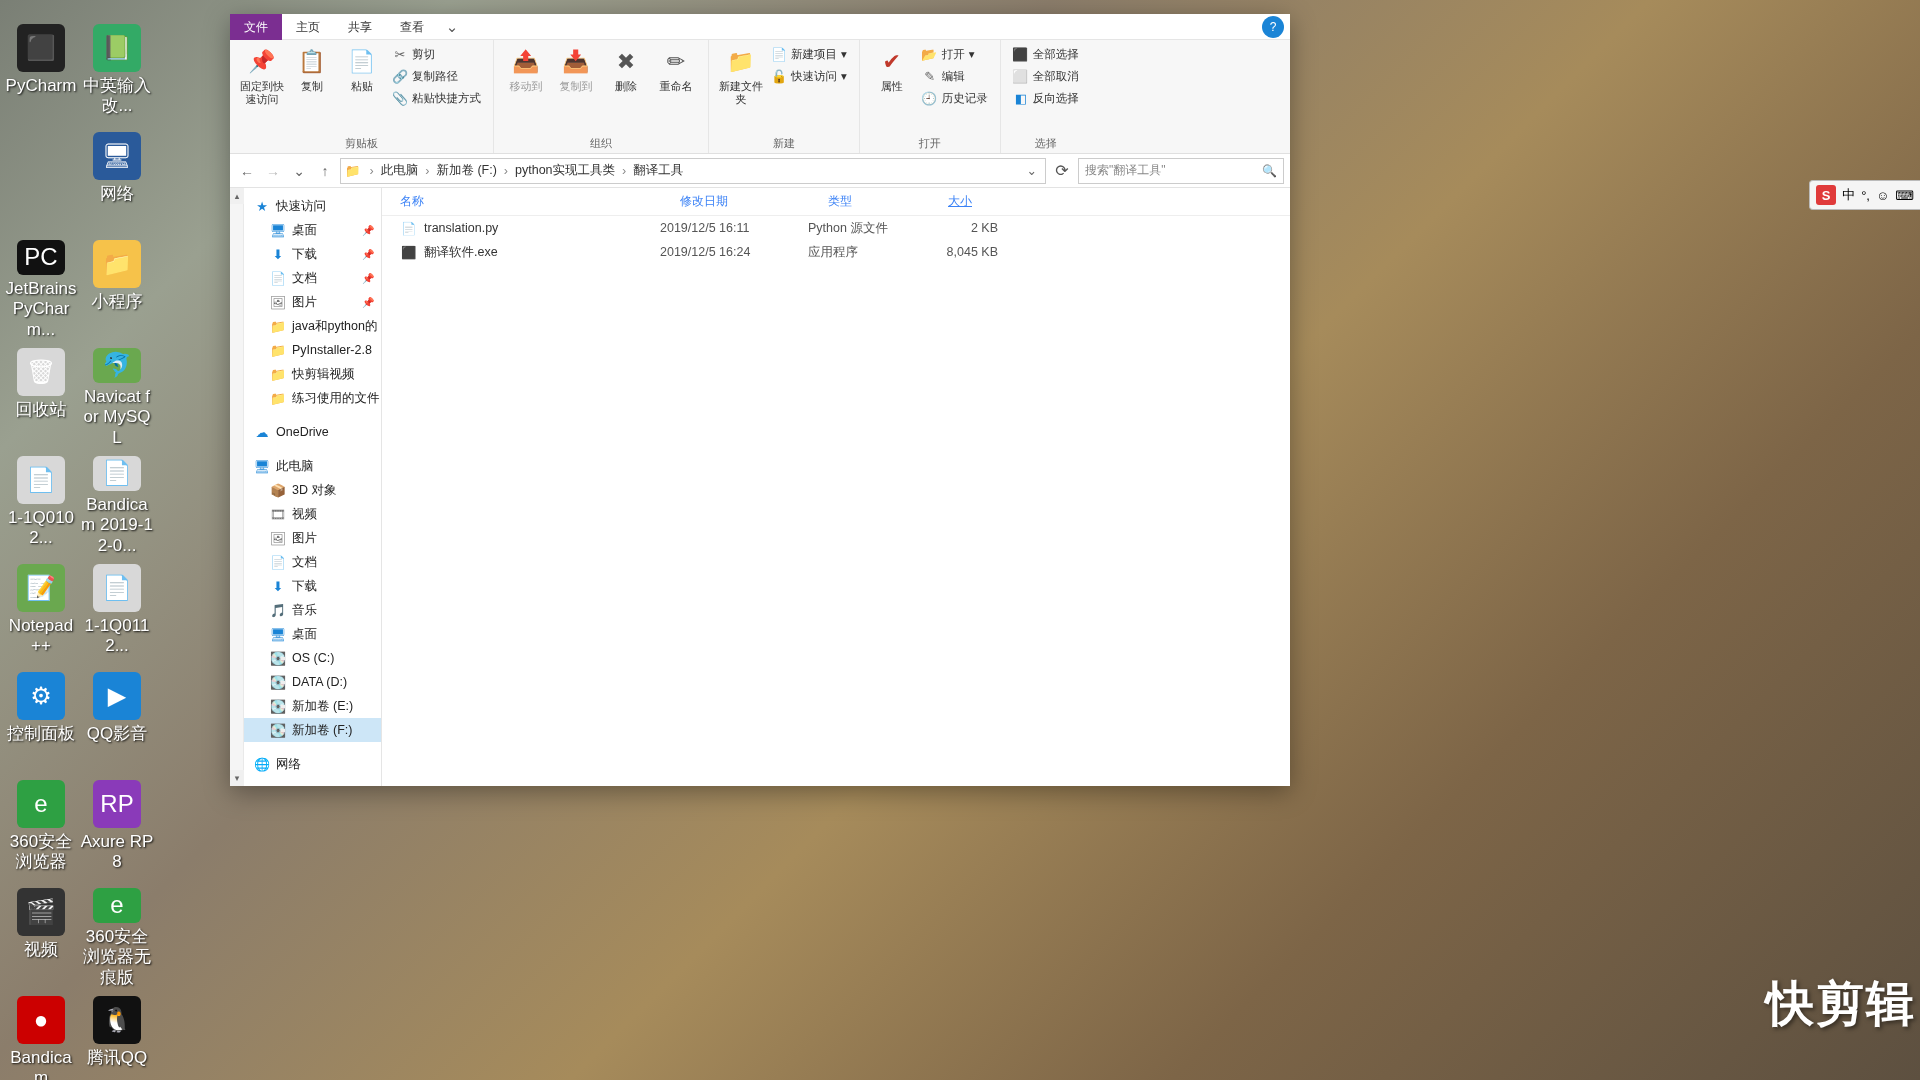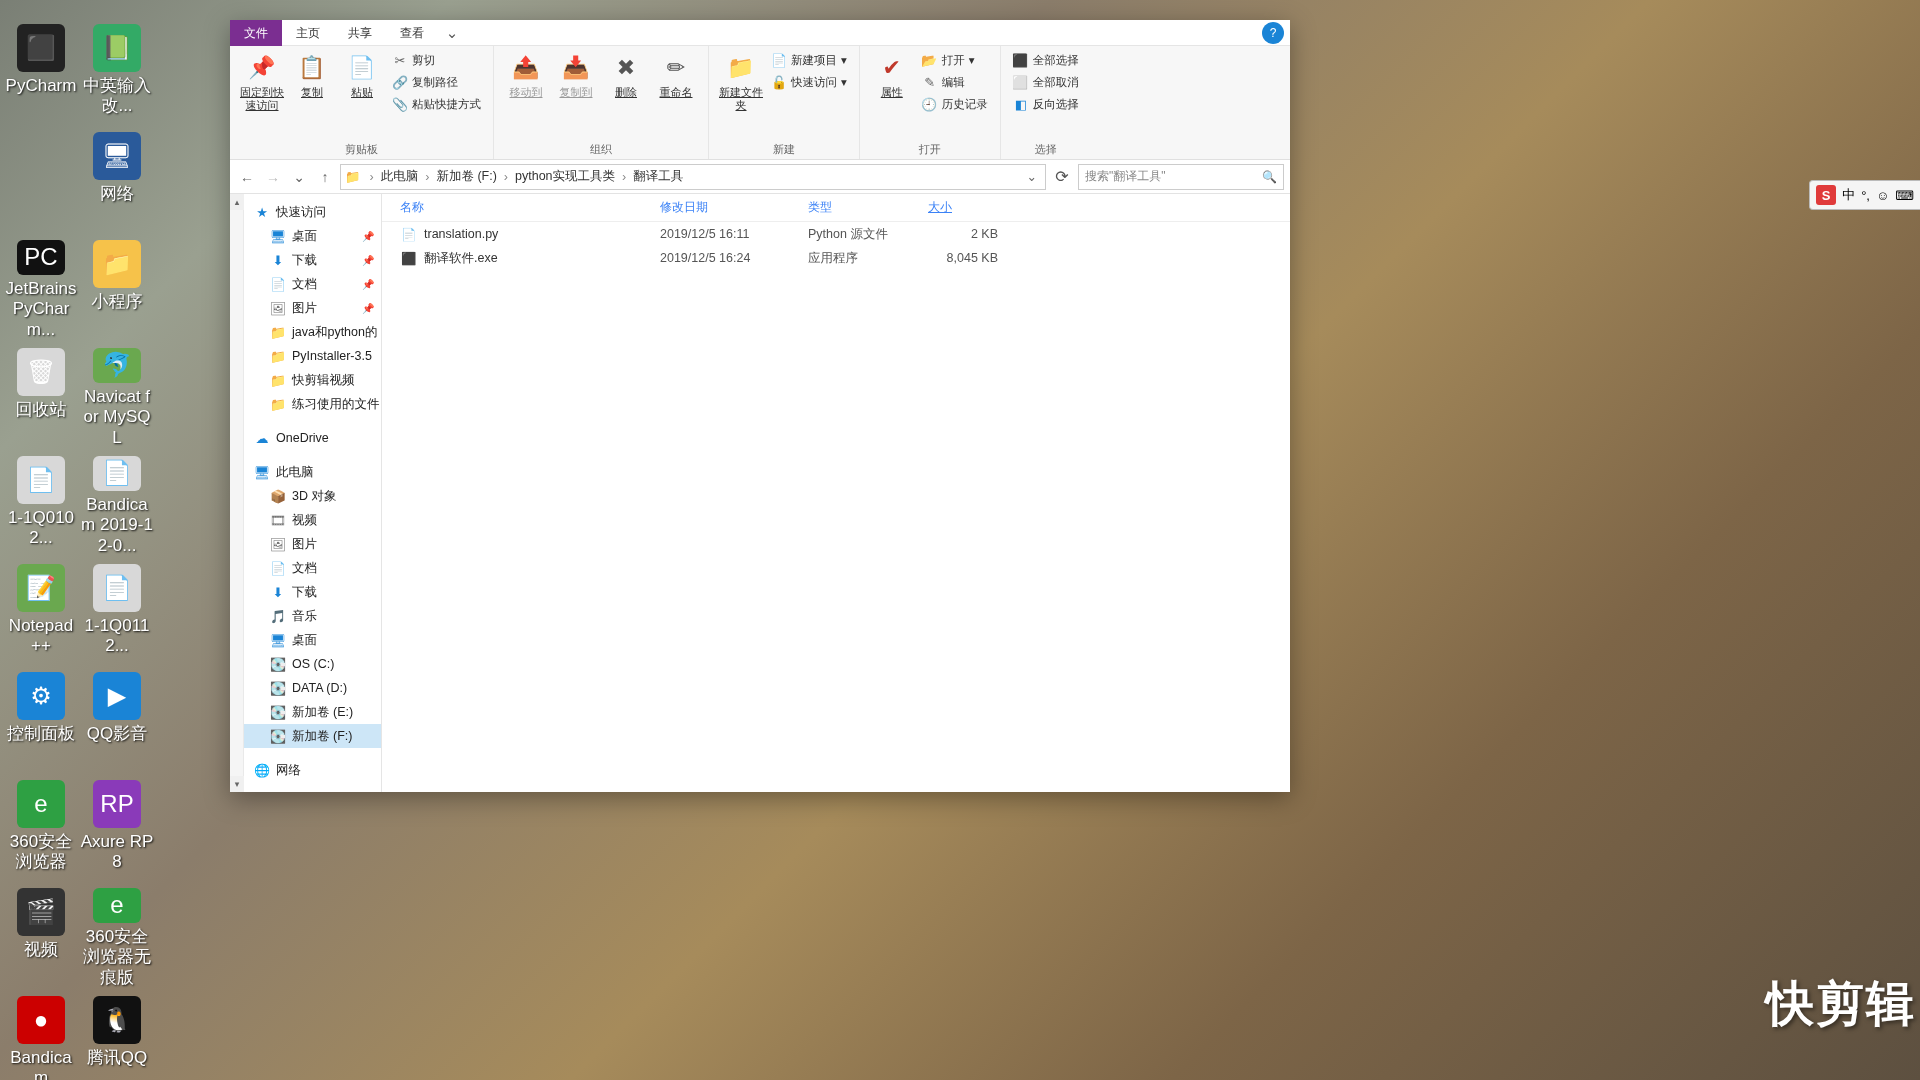--- a/index.html
+++ b/index.html
@@ -4,35 +4,35 @@
 <style>
 * { margin: 0; padding: 0; box-sizing: border-box; font-family: "Microsoft YaHei", "Segoe UI", sans-serif; }
 body { width: 1920px; height: 1080px; overflow: hidden; background: #888; position: relative; }
 
 .desktop-bg { position: absolute; inset: 0; background: linear-gradient(135deg, #7a7f75 0%, #9aa090 15%, #8b7d6b 35%, #a68b5b 55%, #7d6547 75%, #5d5040 100%); }
 .desktop-icons { position: absolute; left: 0; top: 20px; width: 230px; display: flex; flex-wrap: wrap; gap: 8px 2px; padding: 4px; }
 .dicon { width: 74px; height: 100px; display: flex; flex-direction: column; align-items: center; justify-content: flex-start; text-align: center; cursor: pointer; }
 .dicon-img { width: 48px; height: 48px; display: flex; align-items: center; justify-content: center; border-radius: 6px; margin-bottom: 4px; font-size: 24px; color: #fff; }
 .dicon-label { color: #fff; font-size: 17px; text-shadow: 1px 1px 2px rgba(0,0,0,0.9); line-height: 1.2; word-break: break-all; }
 
-.explorer { position: absolute; left: 230px; top: 20px; width: 1060px; height: 772px; background: #fff; box-shadow: 0 6px 24px rgba(0,0,0,0.35); display: flex; flex-direction: column; }
+.explorer { position: absolute; left: 230px; top: 14px; width: 1060px; height: 772px; background: #fff; box-shadow: 0 6px 24px rgba(0,0,0,0.35); display: flex; flex-direction: column; }
 
 .tabbar { height: 26px; background: #fff; display: flex; align-items: center; border-bottom: 1px solid #e5e5e5; }
 .tab { padding: 0 14px; height: 26px; line-height: 26px; font-size: 12px; color: #333; cursor: pointer; }
 .tab.active { background: #7b2e91; color: #fff; }
 .tabbar .help { margin-left: auto; width: 22px; height: 22px; border-radius: 50%; background: #1a84d6; color: #fff; font-size: 12px; display: flex; align-items: center; justify-content: center; margin-right: 6px; }
 .tab-min { width: 28px; text-align: center; font-size: 15px; color: #555; cursor: pointer; }
 
 .ribbon { height: 114px; background: #f7f7f7; border-bottom: 1px solid #e0e0e0; display: flex; }
 .rgroup { display: flex; flex-direction: column; border-right: 1px solid #e6e6e6; padding: 4px 8px 2px; }
 .rgroup-body { flex: 1; display: flex; align-items: flex-start; gap: 2px; }
 .rgroup-label { text-align: center; font-size: 11px; color: #666; padding-top: 2px; }
 .rbtn-big { display: flex; flex-direction: column; align-items: center; justify-content: center; width: 48px; padding: 2px 2px; cursor: pointer; }
 .rbtn-big .ric { width: 32px; height: 32px; display: flex; align-items: center; justify-content: center; font-size: 22px; color: #555; }
-.rbtn-big .rlbl { font-size: 11px; color: #333; text-align: center; line-height: 1.15; margin-top: 2px; text-decoration: underline; }
+.rbtn-big .rlbl { font-size: 11px; color: #333; text-align: center; line-height: 1.15; margin-top: 2px; }
 .rcol { display: flex; flex-direction: column; gap: 2px; }
 .rbtn-sm { display: flex; align-items: center; gap: 4px; font-size: 11.5px; color: #333; padding: 2px 4px; cursor: pointer; white-space: nowrap; }
 .rbtn-sm .ric { width: 16px; height: 16px; display: inline-flex; align-items: center; justify-content: center; font-size: 13px; color: #666; }
 
 .navbar { height: 34px; border-bottom: 1px solid #e3e3e3; display: flex; align-items: center; padding: 0 6px; gap: 4px; background: #fff; }
 .navbtn { width: 22px; height: 22px; display: flex; align-items: center; justify-content: center; font-size: 14px; color: #666; cursor: pointer; }
 .navbtn.dis { color: #bbb; }
 .crumb-wrap { flex: 1; height: 26px; border: 1px solid #ccc; display: flex; align-items: center; padding: 0 4px; font-size: 12.5px; color: #333; gap: 2px; }
 .crumb-wrap .fic { color: #f0c267; margin-right: 4px; }
 .crumb { cursor: pointer; padding: 0 2px; }
@@ -52,21 +52,21 @@
 .side-item { display: flex; align-items: center; height: 24px; padding-left: 10px; gap: 6px; cursor: pointer; color: #222; }
 .side-item.lvl2 { padding-left: 26px; }
 .side-item.sel { background: #cde6f7; }
 .side-item .sic { width: 16px; display: inline-flex; justify-content: center; font-size: 13px; }
 .side-item .pin { margin-left: auto; margin-right: 6px; color: #888; font-size: 10px; }
 .side-sep { height: 10px; }
 
 .filepane { flex: 1; display: flex; flex-direction: column; }
 .colhdr { height: 28px; border-bottom: 1px solid #eee; display: flex; align-items: center; font-size: 12px; color: #3b82f6; padding-left: 18px; }
 .col-name { width: 260px; }
-.col-date { width: 148px; }
+.col-date { width: 148px; margin-left: 20px; }
 .col-type { width: 120px; }
 .col-size { width: 90px; text-align: left; padding-right: 20px; text-decoration: underline; }
 .filelist { flex: 1; }
 .frow { display: flex; align-items: center; height: 24px; font-size: 12.5px; color: #333; padding-left: 18px; cursor: pointer; }
 .frow .fic { width: 18px; margin-right: 6px; display: inline-flex; justify-content: center; }
 .frow .fname { width: 236px; }
 .frow .fdate { width: 148px; color: #555; }
 .frow .ftype { width: 120px; color: #555; }
 .frow .fsize { width: 90px; text-align: right; color: #555; padding-right: 20px; }
 
@@ -336,21 +336,21 @@
               <span class="sic" style="color:#6e6e6e">🖼</span>
               <span>图片</span>
               <span class="pin">📌</span>
             </div>
             <div class="side-item lvl2">
               <span class="sic" style="color:#f0c267">📁</span>
               <span>java和python的</span>
             </div>
             <div class="side-item lvl2">
               <span class="sic" style="color:#f0c267">📁</span>
-              <span>PyInstaller-3.5</span>
+              <span>PyInstaller-2.8</span>
             </div>
             <div class="side-item lvl2">
               <span class="sic" style="color:#f0c267">📁</span>
               <span>快剪辑视频</span>
             </div>
             <div class="side-item lvl2">
               <span class="sic" style="color:#f0c267">📁</span>
               <span>练习使用的文件</span>
             </div>
           </div>

